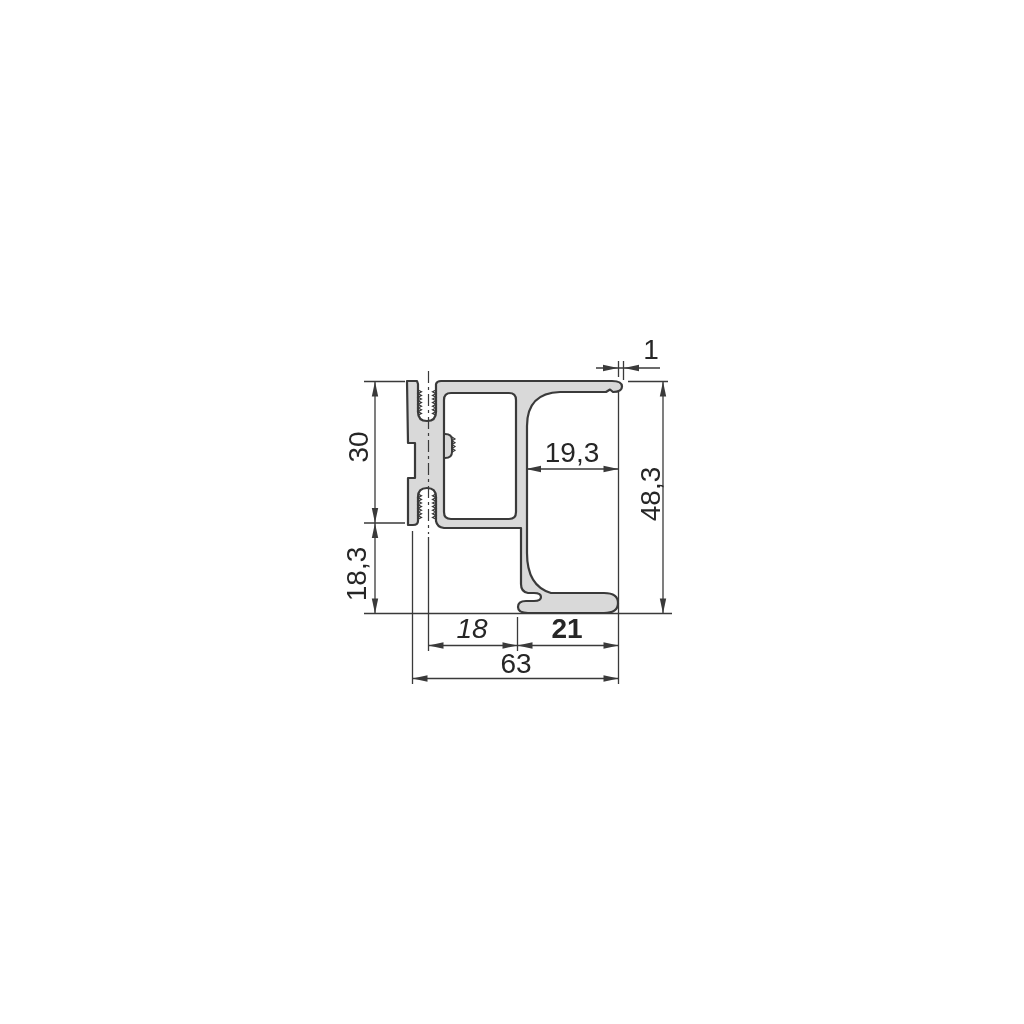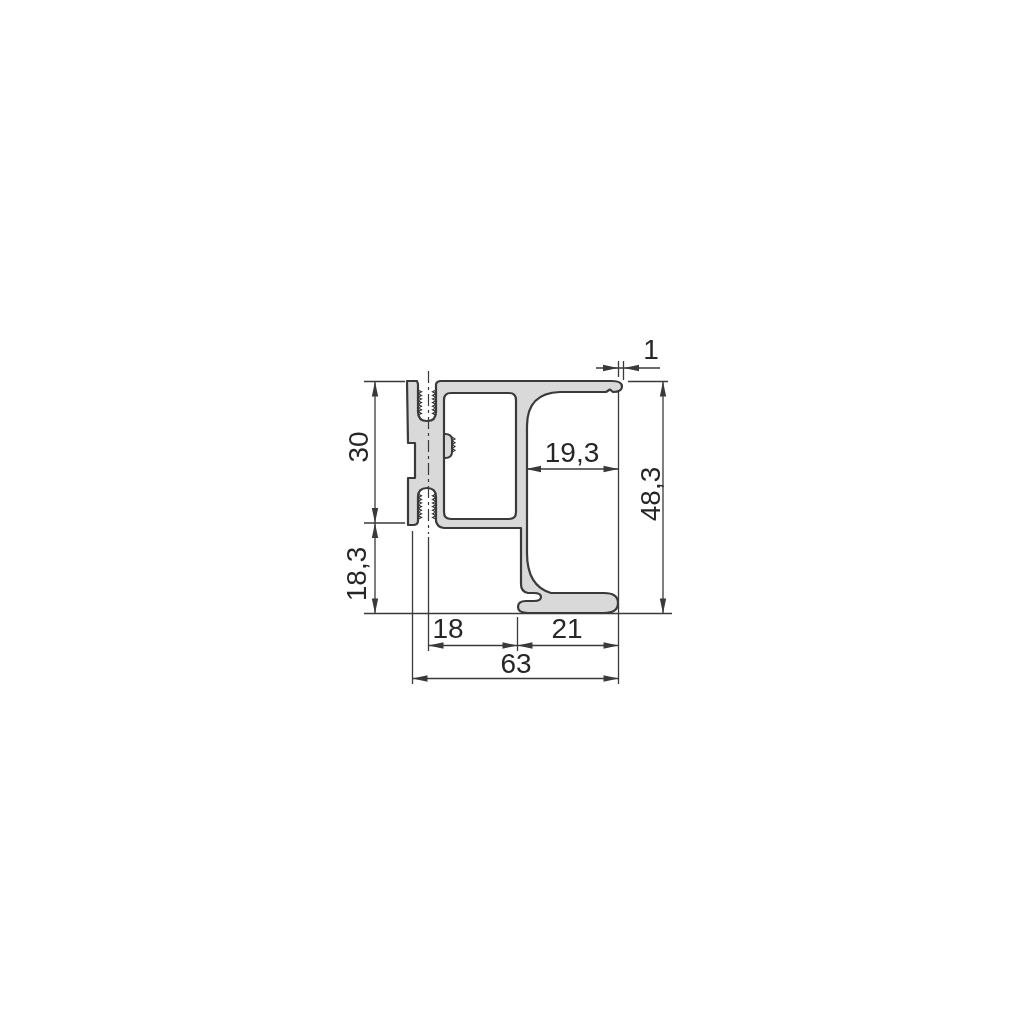--- a/index.html
+++ b/index.html
@@ -21,22 +21,22 @@
     white-space: nowrap;
     user-select: none;
   }
   .dim-label.vertical { transform: translate(-50%, -50%) rotate(-90deg); }
   
   #lbl-upper-height   { left: 359px; top: 447px; }
   #lbl-lower-height   { left: 357px; top: 574px; }
   #lbl-overall-height { left: 651px; top: 494px; }
   #lbl-channel-width  { left: 572px; top: 453px; }
   #lbl-lip-thickness  { left: 651px; top: 350px; }
-  #lbl-left-width     { left: 448px; top: 629px; }
-  #lbl-right-width    { left: 567px; top: 629px; }
+  #lbl-left-width     { left: 472px; top: 629px; font-style: italic; }
+  #lbl-right-width    { left: 567px; top: 629px; font-weight: bold; }
   #lbl-overall-width  { left: 516px; top: 664px; }
 </style>
 </head>
 <body>
 
 <div id="canvas">
 
   <svg id="drawing-svg" width="1024" height="1024" viewBox="0 0 1024 1024">
 
     <g>

